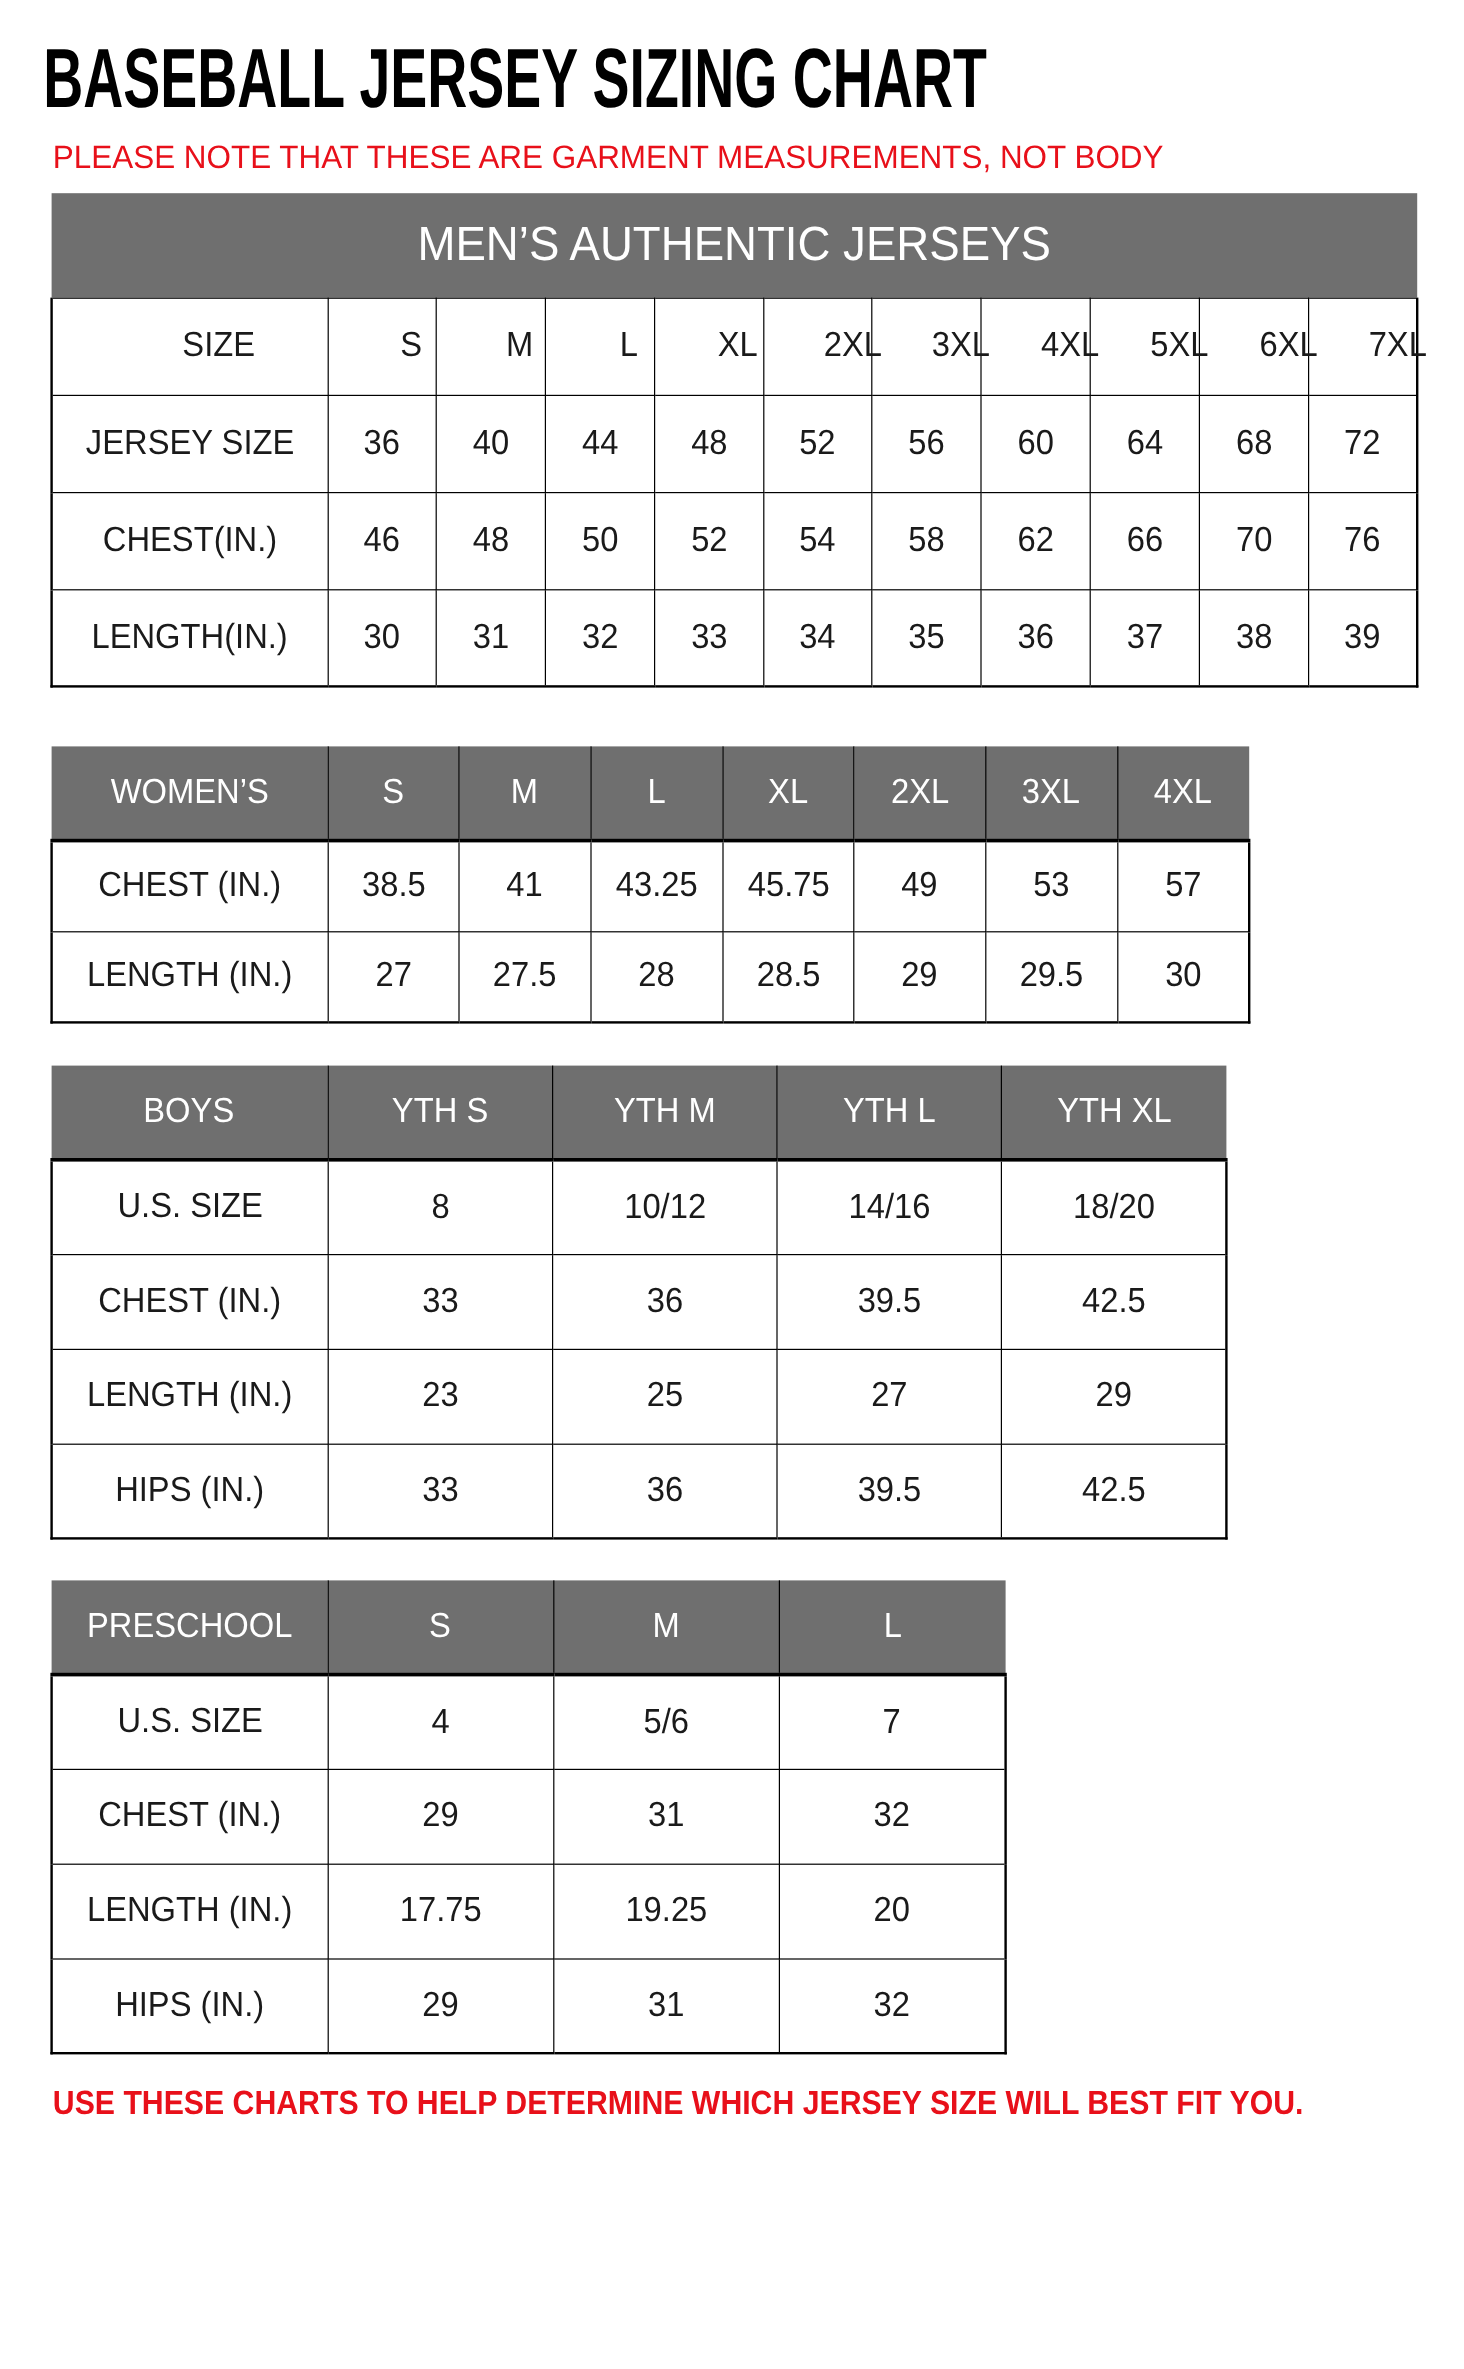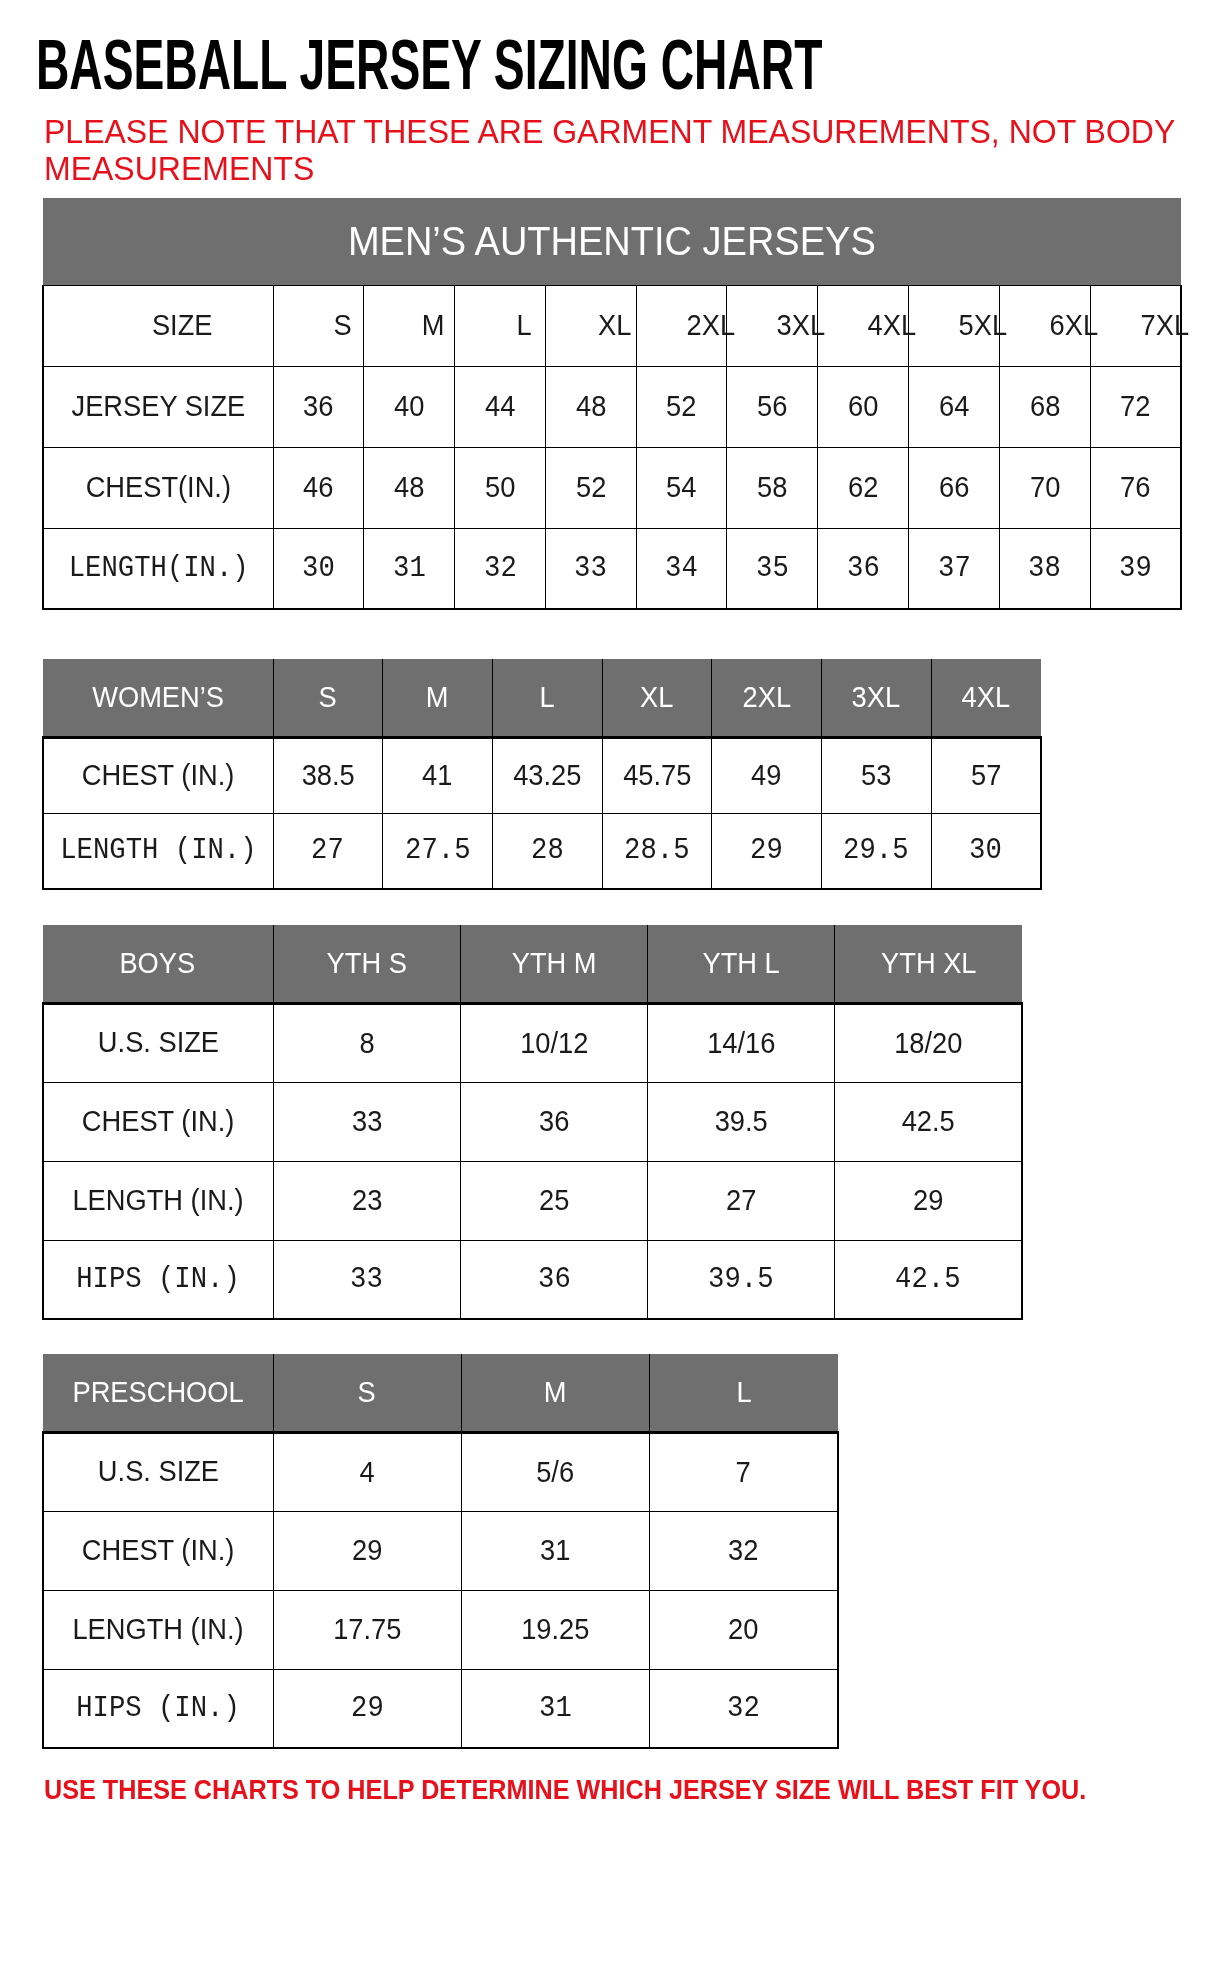--- a/index.html
+++ b/index.html
@@ -19,21 +19,21 @@
   h1.page-title{
     margin:30px 0 0 36px;
     font-size:70px;line-height:70px;font-weight:700;letter-spacing:0;
     color:#000;
   }
   h1.page-title .title-t{
     display:inline-block;white-space:nowrap;
     transform:scaleX(0.66);transform-origin:0 50%;
   }
   
-  .note{margin:13px 0 0 44px;color:var(--red);font-size:33px;line-height:37px;font-weight:400;}
+  .note{margin:13px 0 0 44px;color:var(--red);font-size:27px;line-height:37px;font-weight:400;}
   .note .line span{display:inline-block;white-space:nowrap;transform:scaleX(0.97);transform-origin:0 50%;}
   
   table.size{
     border-collapse:collapse;table-layout:fixed;
     margin-left:42px;
   }
   #mens{width:1138px;margin-top:11px;}
   #womens{width:998px;margin-top:49px;}
   #boys{width:979px;margin-top:35px;border-radius:24px;}
   #preschool{width:795px;margin-top:34px;}
@@ -58,35 +58,34 @@
   #boys tr.hd{height:78px;}
   #boys tbody tr{height:79px;}
   #preschool tr.hd{height:78px;}
   #preschool tbody tr{height:79px;}
   
   table.size tbody tr:first-child td{border-top:3px solid var(--line);}
   #mens tbody tr:first-child td{border-top:1px solid var(--line);padding-left:48px;}
   
   table.size tbody td:first-child{border-left:2px solid var(--line);}
   table.size tbody td:last-child{border-right:2px solid var(--line);}
-  table.size tbody tr:last-child td{border-bottom:2px solid var(--line);font-family:Liberation Mono, monospace;}
+  table.size tbody tr:last-child td{border-bottom:2px solid var(--line);}
   
   td.label span{white-space:pre-line;line-height:1.15;}
   
   .footer{margin:24px 0 0 44px;color:var(--red);font-size:28px;line-height:34px;font-weight:bold;}
   .footer span{display:inline-block;white-space:nowrap;transform:scaleX(0.9);transform-origin:0 50%;}
 </style>
 </head>
 <body>
 
 <h1 class="page-title"><span class="title-t">BASEBALL JERSEY SIZING CHART</span></h1>
 
 <div class="note">
   <div class="line"><span>PLEASE NOTE THAT THESE ARE GARMENT MEASUREMENTS, NOT BODY</span></div>
-  <div class="line"><span>MEASUREMENTS</span></div>
 </div>
 
 <table class="size" id="mens">
     <colgroup>
       <col style="width: 230px;">
       <col style="width: 90.8px;">
       <col style="width: 90.8px;">
       <col style="width: 90.8px;">
       <col style="width: 90.8px;">
       <col style="width: 90.8px;">

